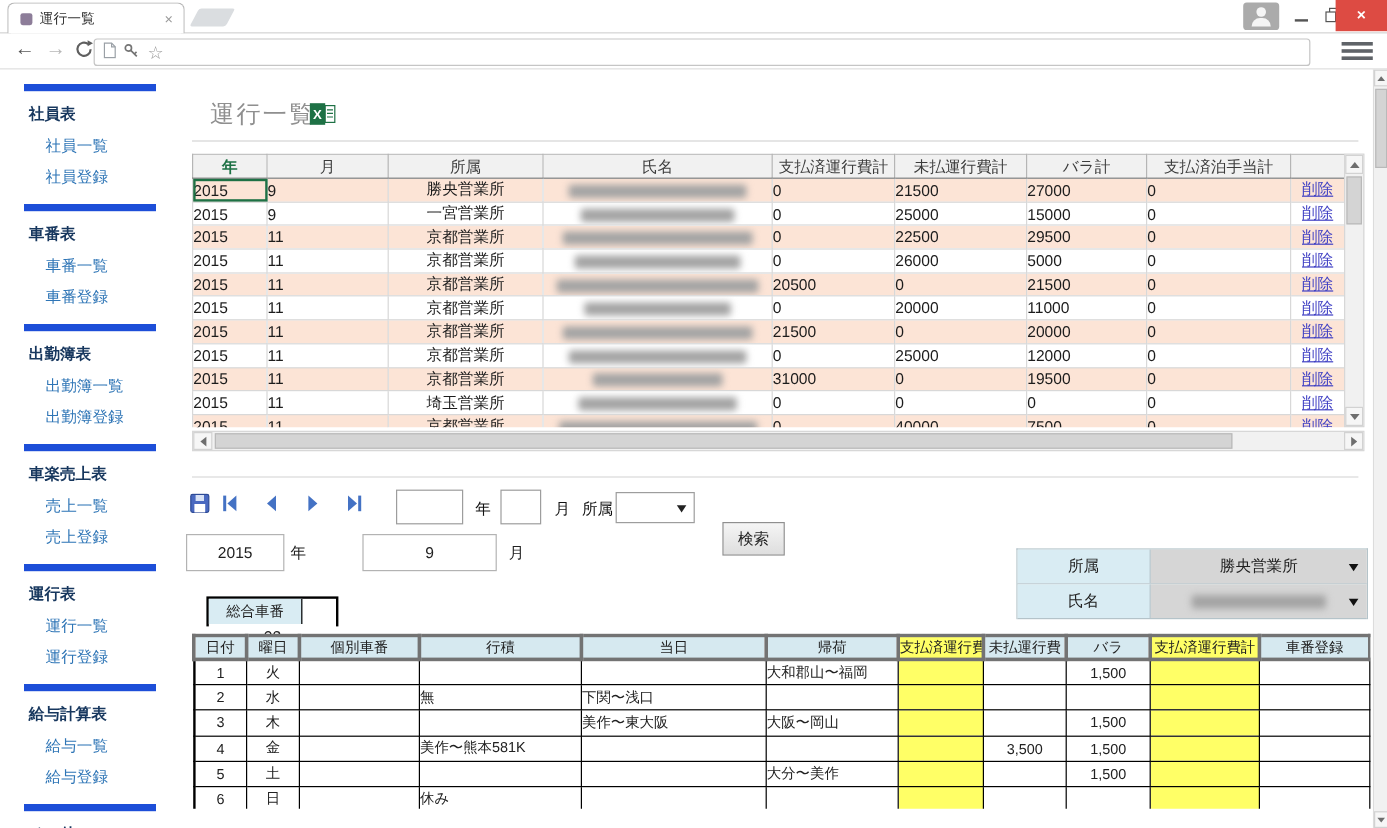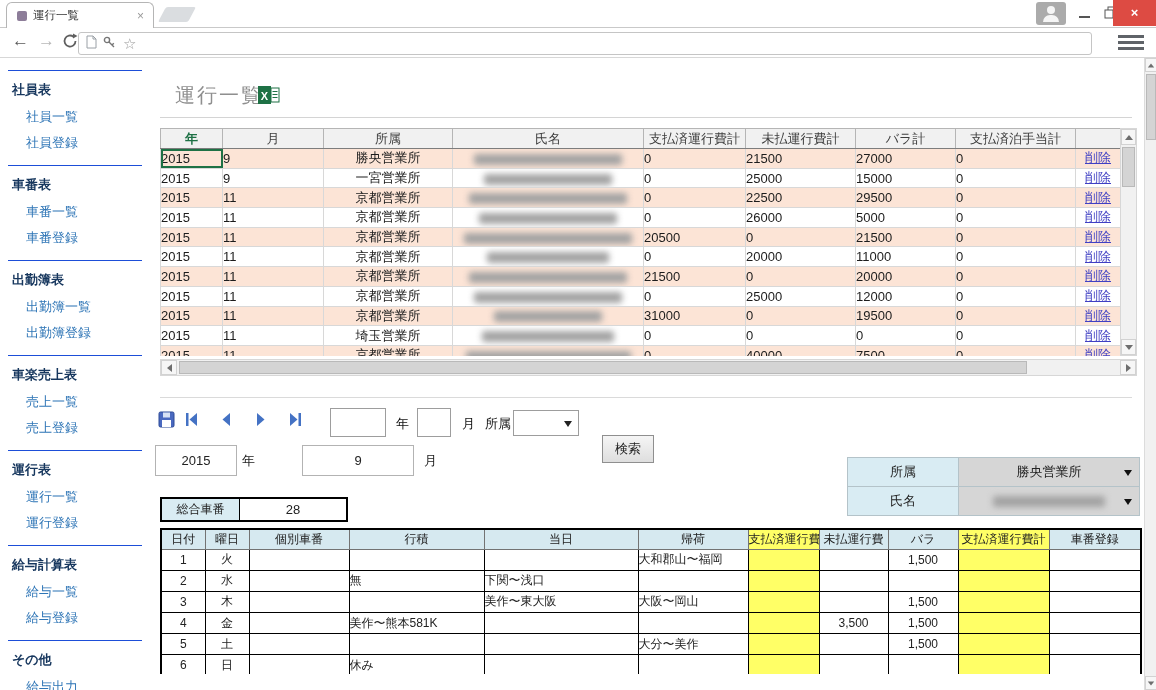--- a/index.html
+++ b/index.html
@@ -38,21 +38,21 @@
   .sb-track-v { position:absolute; background:#f1f1f1; border-left:1px solid #dcdcdc; }
   .sb-btn { position:absolute; background:#f6f6f6; border:1px solid #d2d2d2; display:flex; align-items:center; justify-content:center; }
   .sb-thumb { position:absolute; background:#d4d4d4; border:1px solid #b9b9b9; }
   .tri-up   { width:0; height:0; border-left:4px solid transparent; border-right:4px solid transparent; border-bottom:5px solid #6e6e6e; }
   .tri-down { width:0; height:0; border-left:4px solid transparent; border-right:4px solid transparent; border-top:5px solid #6e6e6e; }
   .tri-left { width:0; height:0; border-top:4px solid transparent; border-bottom:4px solid transparent; border-right:5px solid #6e6e6e; }
   .tri-right{ width:0; height:0; border-top:4px solid transparent; border-bottom:4px solid transparent; border-left:5px solid #6e6e6e; }
 
   
   .sidebar { position:absolute; left:0; top:58px; width:150px; height:632px; background:#fff; padding-top:12px; }
-  .sec { border-top:1px solid #1d4ed8; margin:0 8px; padding:7px 0 9px; }
+  .sec { border-top:6px solid #1d4ed8; margin:0 20px; padding:7px 0 9px; }
   .sec-title { font-weight:bold; color:#17375e; font-size:13px; padding:3px 4px 5px; }
   .sec-link { display:block; color:#2e75b6; font-size:13px; padding:4px 4px 4px 18px; text-decoration:none; cursor:pointer; }
 
   
   .main { position:absolute; left:150px; top:58px; width:994px; height:632px; background:#fff; }
   .page-title { position:absolute; left:25px; top:24px; font-size:20px; color:#8f8f8f; letter-spacing:2px; }
   .excel-btn { position:absolute; left:108px; top:27px; width:22px; height:20px; cursor:pointer; }
   .hr1 { position:absolute; left:10px; top:59px; width:972px; height:0; border-top:1px solid #d4d4d4; }
 
   
@@ -87,28 +87,28 @@
   .period-label { position:absolute; top:394px; font-size:13px; }
 
   
   .filters { position:absolute; left:697px; top:399px; width:293px; border:1px solid #b4c3c9; border-bottom:none; }
   .f-row { display:flex; height:29px; border-bottom:1px solid #b4c3c9; }
   .f-label { width:111px; background:#d9ecf3; border-right:1px solid #b4c3c9; text-align:center; line-height:28px; font-size:13px; }
   .f-value { position:relative; width:180px; background:#d6d6d6; text-align:center; line-height:28px; font-size:13px; cursor:pointer; }
   .f-value .dd { position:absolute; right:7px; top:12px; width:0; height:0; border-left:4px solid transparent; border-right:4px solid transparent; border-top:6px solid #111; }
 
   
-  .totalcar { position:absolute; left:10px; top:439px; border:2px solid #000; display:flex; height:25px; }
+  .totalcar { position:absolute; left:22px; top:439px; border:2px solid #000; display:flex; height:25px;flex-direction:column; }
   .tc-label { width:78px; background:#d9ecf3; border-right:1px solid #000; font-size:12px; text-align:center; line-height:21px; }
   .tc-value { width:106px; background:#fff; font-size:13px; text-align:center; line-height:21px; }
 
   
   .det-wrap { position:absolute; left:10px; top:470px; width:982px; height:146px; overflow:hidden; }
   table.det { width:980px; border-collapse:collapse; table-layout:fixed; border:2px solid #000; }
-  table.det th { height:20px; background:#d6e9f0; border:1px solid #737373; font-size:12px; font-weight:normal; text-align:center; overflow:hidden; white-space:nowrap; }
+  table.det th { height:20px; background:#d6e9f0; border:3px solid #737373; font-size:12px; font-weight:normal; text-align:center; overflow:hidden; white-space:nowrap; }
   table.det td { height:21.2px; border:1px solid #000; font-size:12px; padding:0; overflow:hidden; white-space:nowrap; }
   table.det .yel { background:#ffff66; }
   td.dc { text-align:center; }
   td.dl { padding-left:4px; }
   td.dr { text-align:center; padding-right:8px; }
 </style>
 </head>
 <body>
 
 <div id="app">

